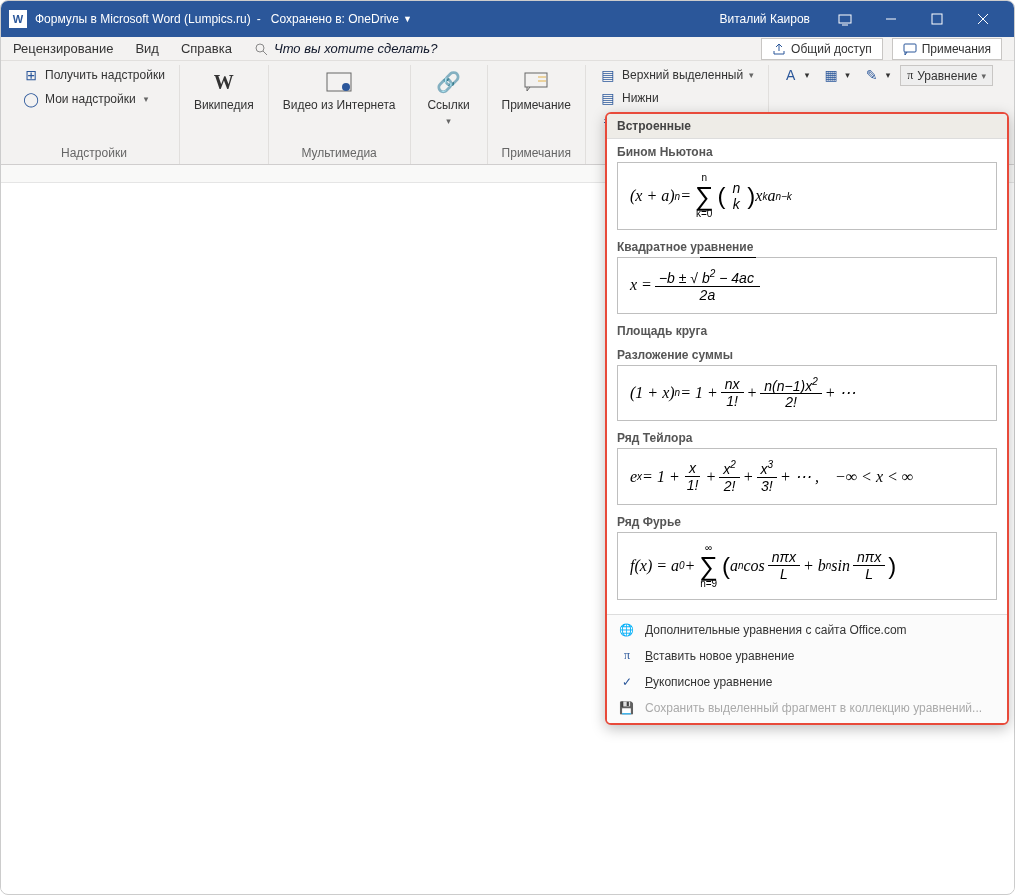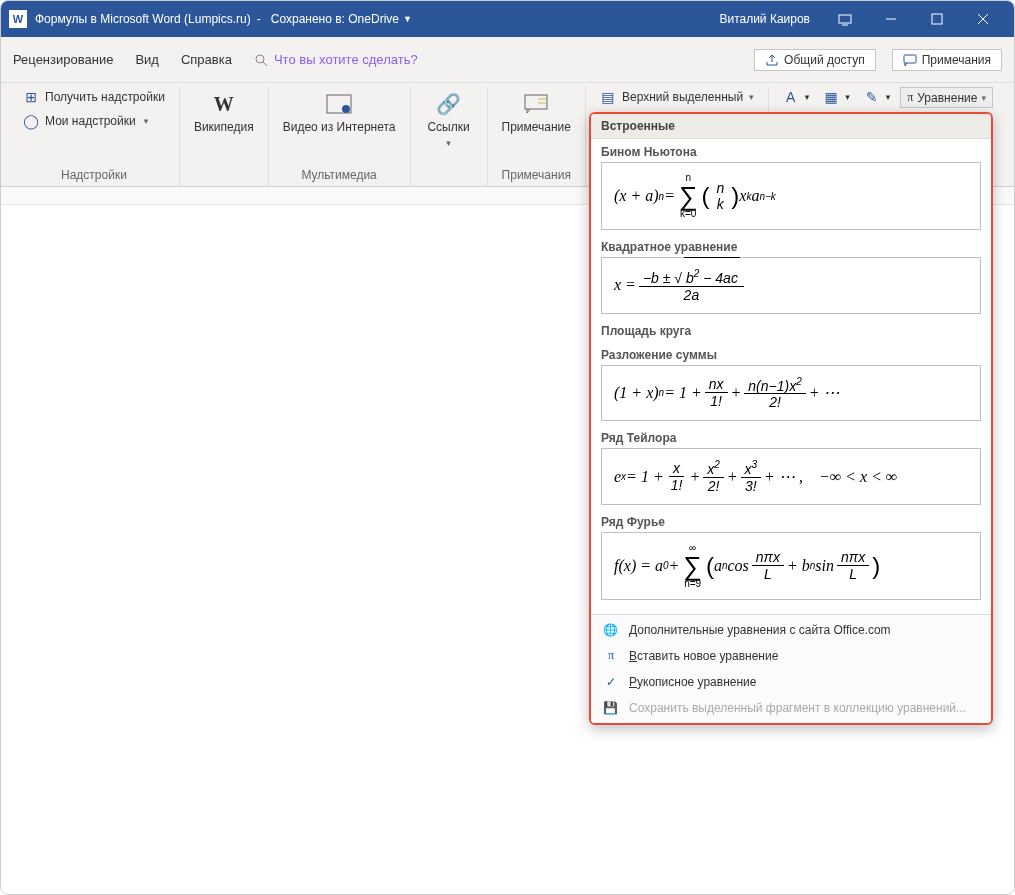--- a/index.html
+++ b/index.html
@@ -4,40 +4,40 @@
 <style>
 *{box-sizing:border-box;margin:0;padding:0;font-family:"Segoe UI",Arial,sans-serif;}
 body{background:#fff;width:1015px;height:895px;overflow:hidden;border:1px solid #ccc;border-radius:8px;}
 .titlebar{height:36px;background:#2b579a;color:#fff;display:flex;align-items:center;padding:0 8px;font-size:12px;}
 .titlebar .doc-icon{width:18px;height:18px;background:#fff;color:#2b579a;display:flex;align-items:center;justify-content:center;font-weight:bold;font-size:11px;margin-right:8px;}
 .titlebar .title-text{flex:0 0 auto;}
 .titlebar .save-loc{margin-left:4px;display:flex;align-items:center;gap:4px;justify-content:center;}
 .titlebar .spacer{flex:1;}
 .titlebar .user{margin-right:12px;}
 .titlebar .winbtn{width:46px;height:36px;display:flex;align-items:center;justify-content:center;cursor:pointer;}
-.ribbon-tabs{height:46px;background:#f3f2f1;display:flex;align-items:center;padding:0 12px;border-bottom:1px solid #e1dfdd;font-size:13px;gap:22px;color:#333;}
+.ribbon-tabs{height:24px;background:#f3f2f1;display:flex;align-items:center;padding:0 12px;border-bottom:1px solid #e1dfdd;font-size:13px;gap:22px;color:#333;}
 .ribbon-tabs .tab{cursor:pointer;}
-.ribbon-tabs .search{display:flex;align-items:center;gap:6px;color:#8b5cf6;}
-.ribbon-tabs .share-area{margin-left:auto;display:flex;gap:16px;}
+.ribbon-tabs .search{display:flex;align-items:center;gap:6px;color:#0f172a;font-style:italic;}
+.ribbon-tabs .share-area{margin-left:auto;display:flex;gap:9px;}
 .ribbon-tabs .share-btn{border:1px solid #c8c6c4;padding:3px 10px;font-size:12px;background:#fff;display:flex;align-items:center;gap:5px;cursor:pointer;}
 .ribbon{height:104px;background:#f3f2f1;border-bottom:1px solid #d0cece;display:flex;padding:4px 8px 0;font-size:12px;color:#333;}
 .rgroup{display:flex;flex-direction:column;align-items:center;border-right:1px solid #e1dfdd;padding:0 10px;}
 .rgroup .body{flex:1;display:flex;align-items:flex-start;gap:8px;}
 .rgroup .glabel{font-size:12px;color:#666;padding:2px 0 4px;}
 .vbtn{display:flex;flex-direction:column;align-items:center;gap:3px;cursor:pointer;padding:3px 4px;min-width:56px;text-align:center;line-height:1.15;}
 .vbtn .ic{width:28px;height:28px;display:flex;align-items:center;justify-content:center;font-size:20px;color:#2b579a;}
 .stacked{display:flex;flex-direction:column;gap:4px;}
 .hbtn{display:flex;align-items:center;gap:6px;padding:2px 4px;cursor:pointer;font-size:12px;white-space:nowrap;}
 .hbtn .ic{width:16px;height:16px;display:flex;align-items:center;justify-content:center;color:#2b579a;font-size:14px;}
 .col-group{display:flex;flex-direction:column;gap:3px;min-width:140px;}
 .eq-btn{border:1px solid #c8c6c4;background:#eee;padding:2px 6px;display:flex;align-items:center;gap:4px;font-size:12px;cursor:pointer;}
 .eq-btn .chev{font-size:9px;color:#666;}
 .doc-area{height:calc(895px - 36px - 30px - 104px);background:#fff;position:relative;}
 .ruler{height:18px;background:#f9f9f8;border-bottom:1px solid #e5e5e5;}
-.dropdown{position:absolute;top:112px;right:22px;width:404px;background:#fff;border:2px solid #e84a3a;border-radius:6px;box-shadow:0 4px 14px rgba(0,0,0,.25);display:flex;flex-direction:column;overflow:hidden;}
+.dropdown{position:absolute;top:112px;right:6px;width:404px;background:#fff;border:2px solid #e84a3a;border-radius:6px;box-shadow:0 4px 14px rgba(0,0,0,.25);display:flex;flex-direction:column;overflow:hidden;}
 .dd-head{background:#eeece7;padding:5px 10px;font-size:12px;font-weight:bold;color:#444;border-bottom:1px solid #ddd;}
 .dd-body{flex:1;overflow-y:auto;padding:6px 10px 4px;max-height:680px;}
 .eq-item{margin-bottom:10px;}
 .eq-title{font-size:12px;color:#555;font-weight:bold;margin-bottom:3px;}
 .eq-box{border:1px solid #bfbfbf;background:#fff;padding:10px 12px;min-height:52px;display:flex;align-items:center;font-family:"Cambria Math","Times New Roman",serif;font-size:16px;font-style:italic;cursor:pointer;}
 .frac{display:inline-flex;flex-direction:column;align-items:center;vertical-align:middle;margin:0 3px;}
 .frac .num{border-bottom:1px solid #000;padding:0 4px;font-size:14px;}
 .frac .den{padding:0 4px;font-size:14px;}
 .bigop{display:inline-flex;flex-direction:column;align-items:center;vertical-align:middle;margin:0 4px;line-height:1;}
 .bigop .ub{font-size:10px;font-style:normal;}

